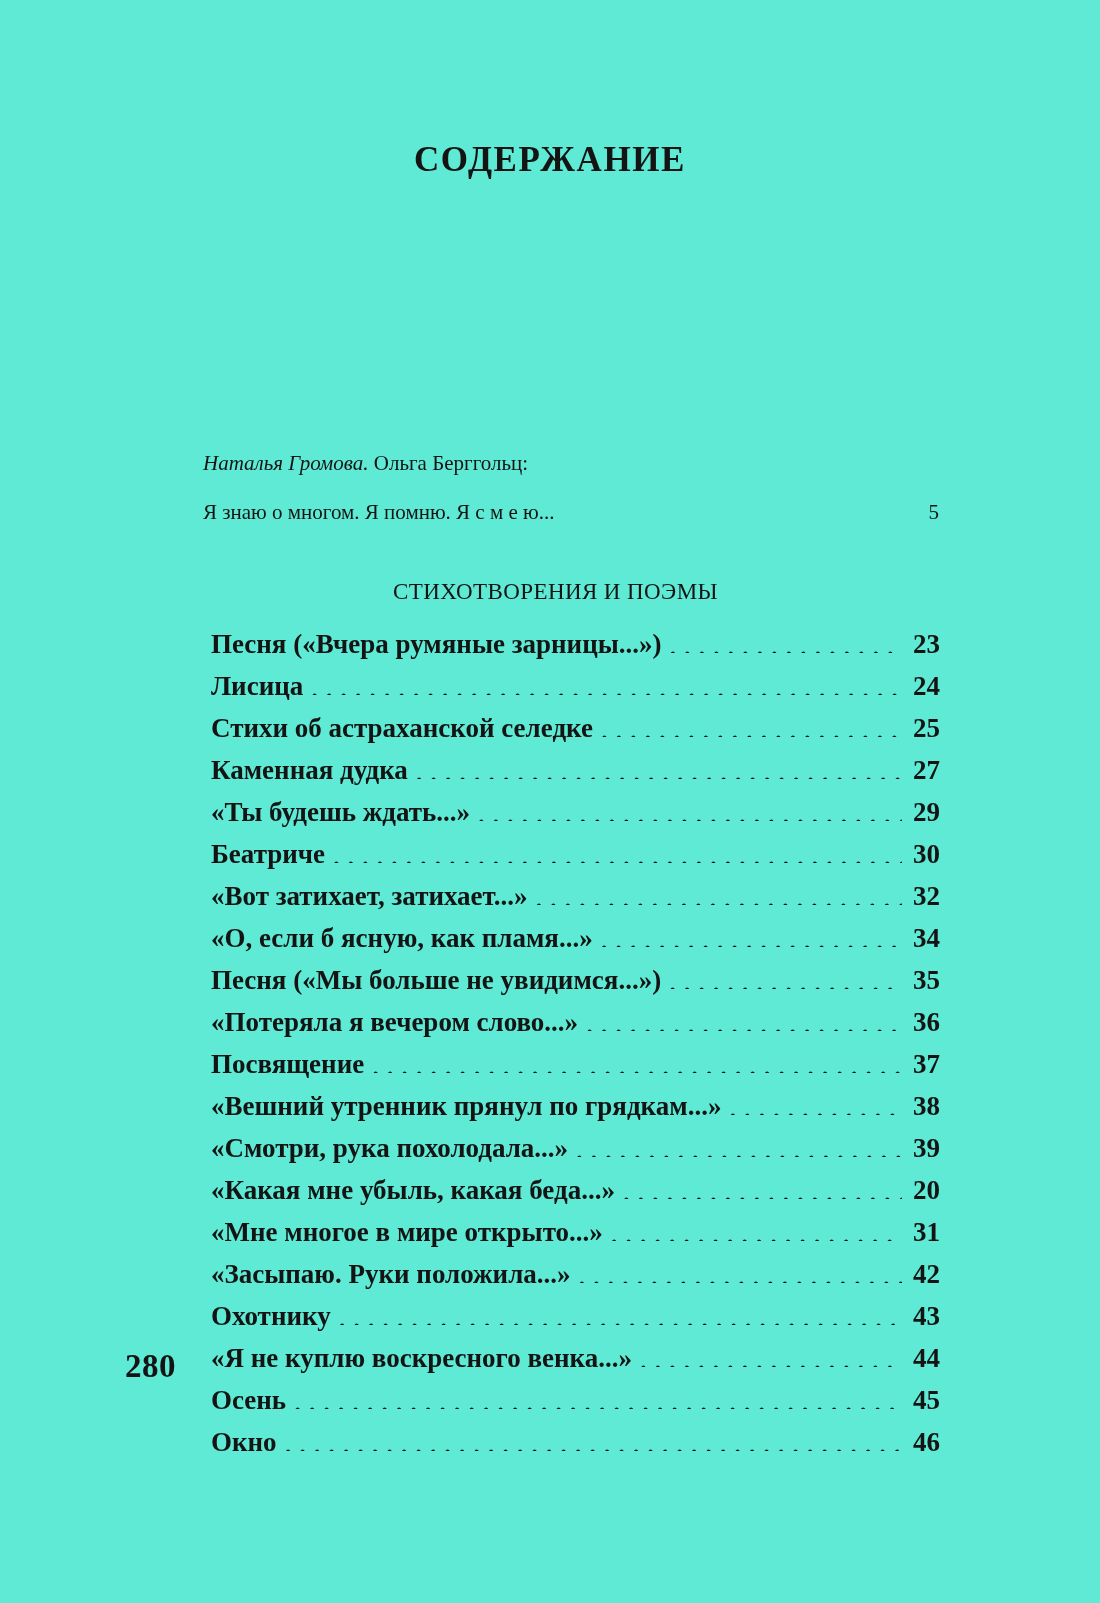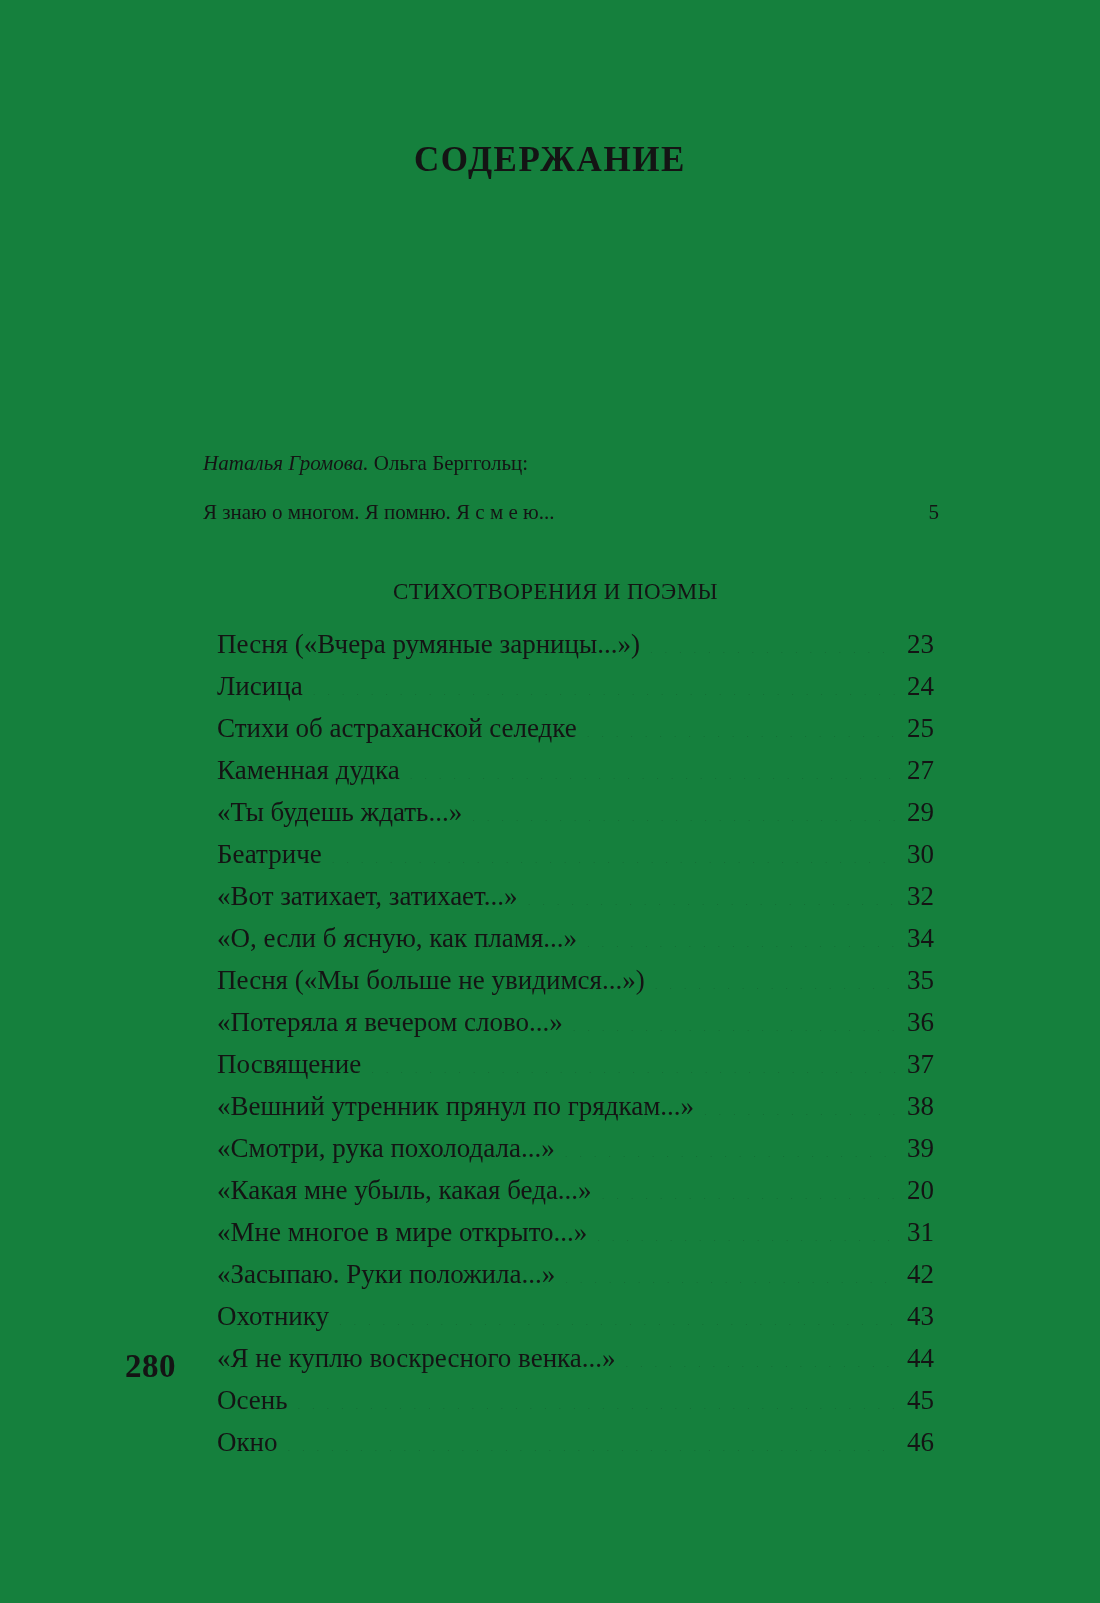--- a/index.html
+++ b/index.html
@@ -5,21 +5,21 @@
   html, body {
     margin: 0;
     padding: 0;
     background: #ffffff;
   }
 
   .page {
     position: relative;
     width: 1100px;
     height: 1603px;
-    background: #15803d;
+    background: #5eead4;
     overflow: hidden;
     font-family: "Liberation Serif", "DejaVu Serif", serif;
     color: #141414;
   }
 
   
   .toc-title {
     position: absolute;
     top: 140px;
     left: 0;
@@ -67,22 +67,23 @@
     text-align: center;
     font-size: 23px;
     letter-spacing: 0.4px;
     padding-right: 40px;
     color: #141414;
   }
 
   
   .toc-list {
     list-style: none;
-    margin: 14px;
+    margin: 8px;
     padding: 0;
+    font-weight: bold;
   }
   .toc-row {
     display: flex;
     align-items: baseline;
     font-size: 27px;
     line-height: 42px;
     height: 42px;
     color: #141414;
   }
   .entry-title {

